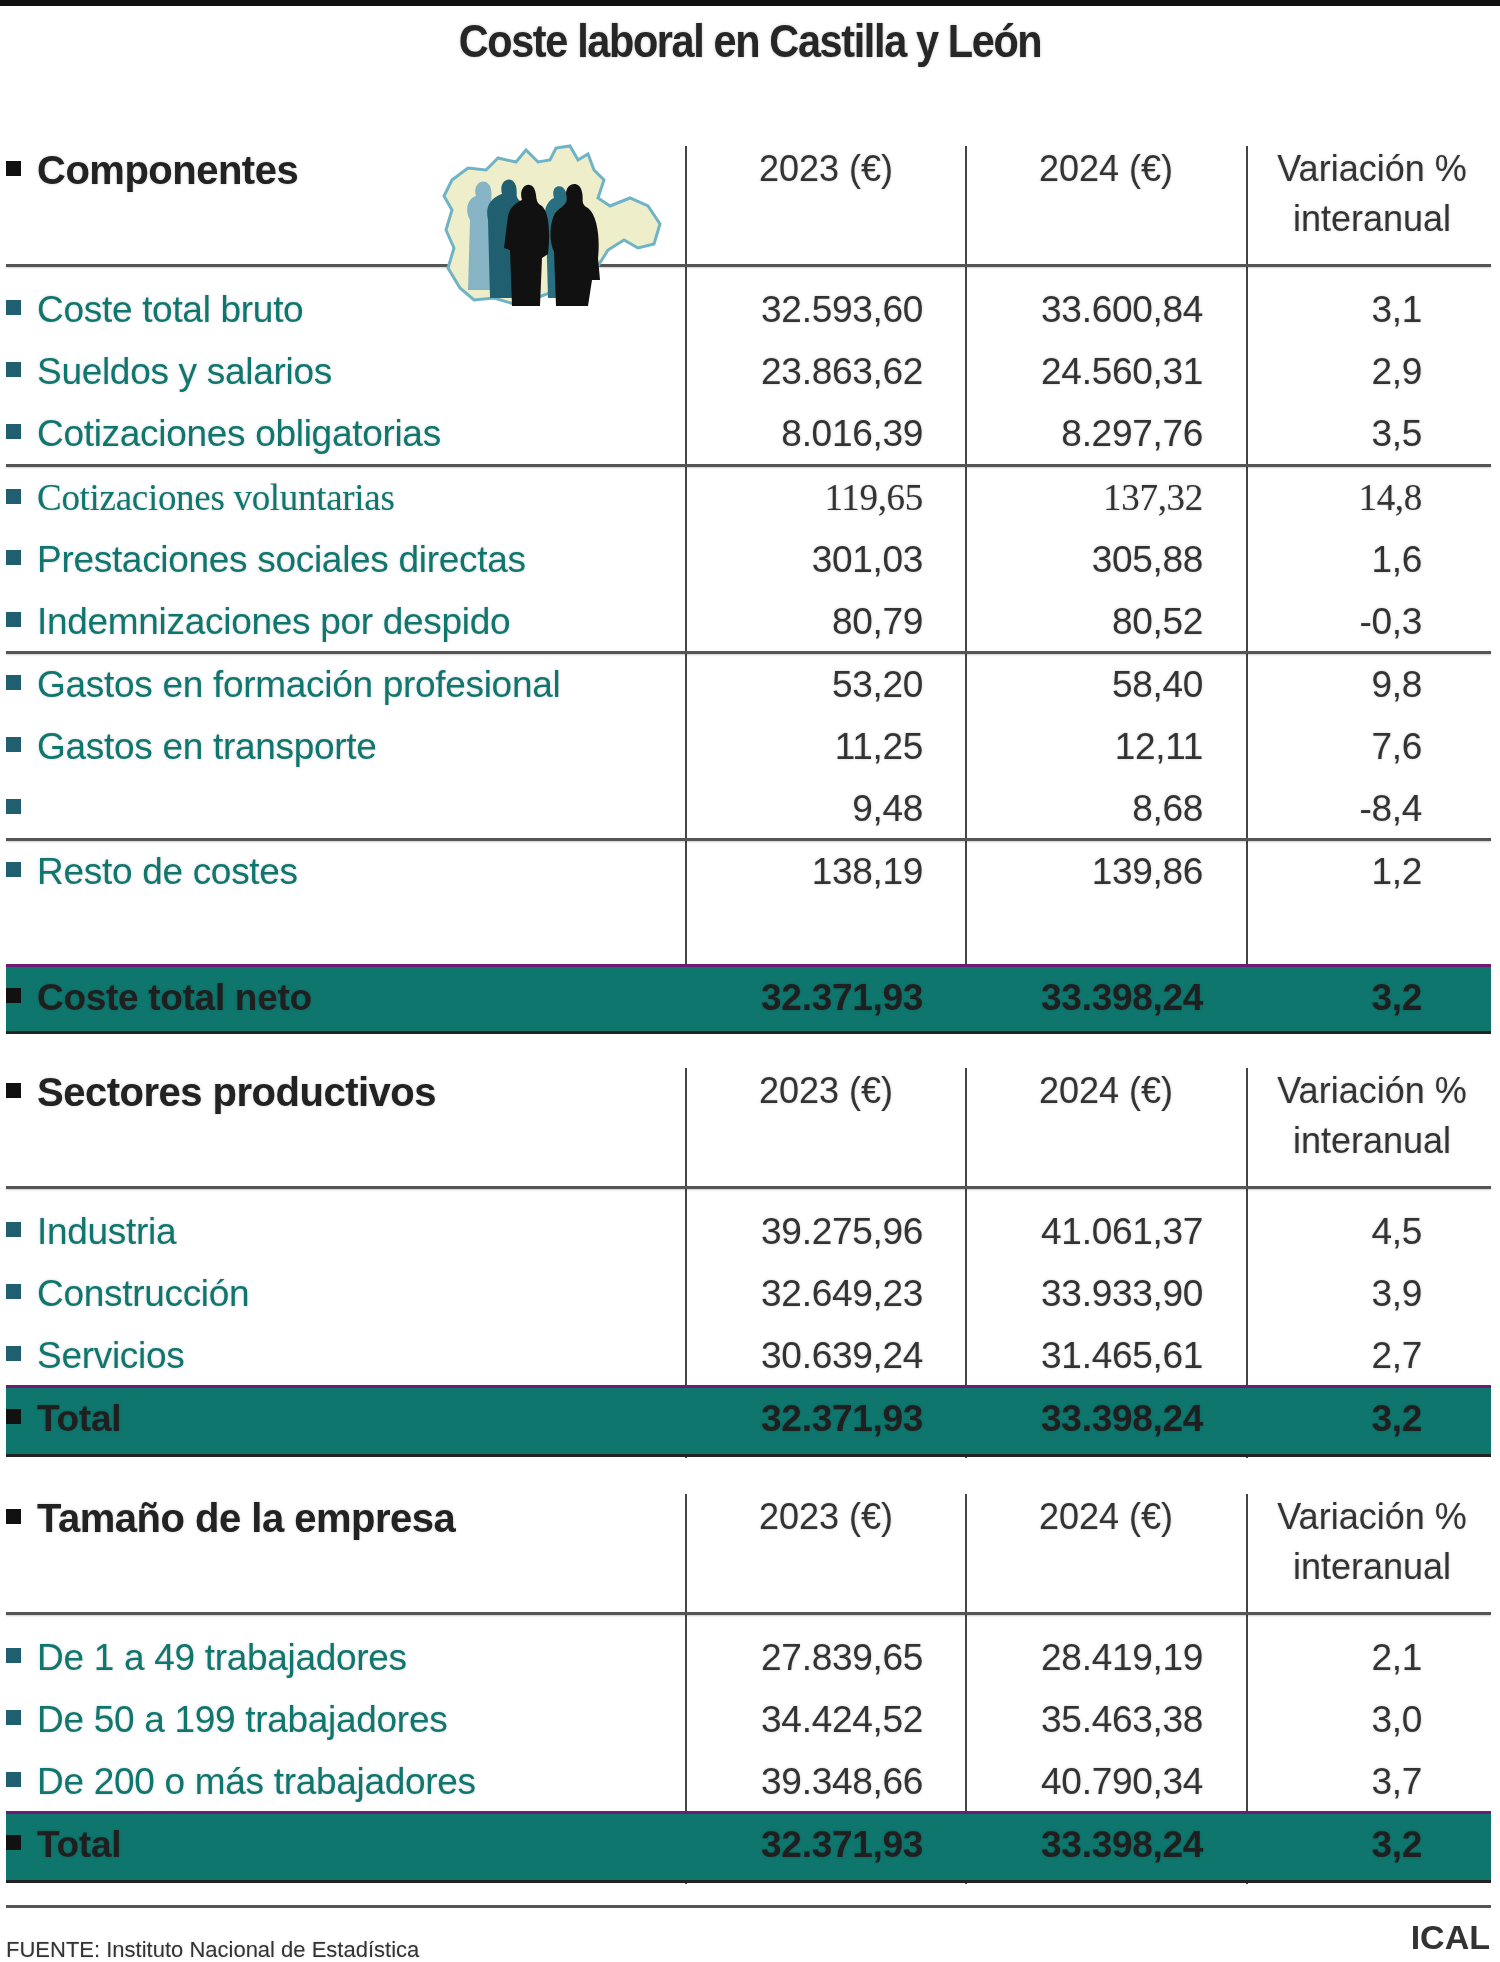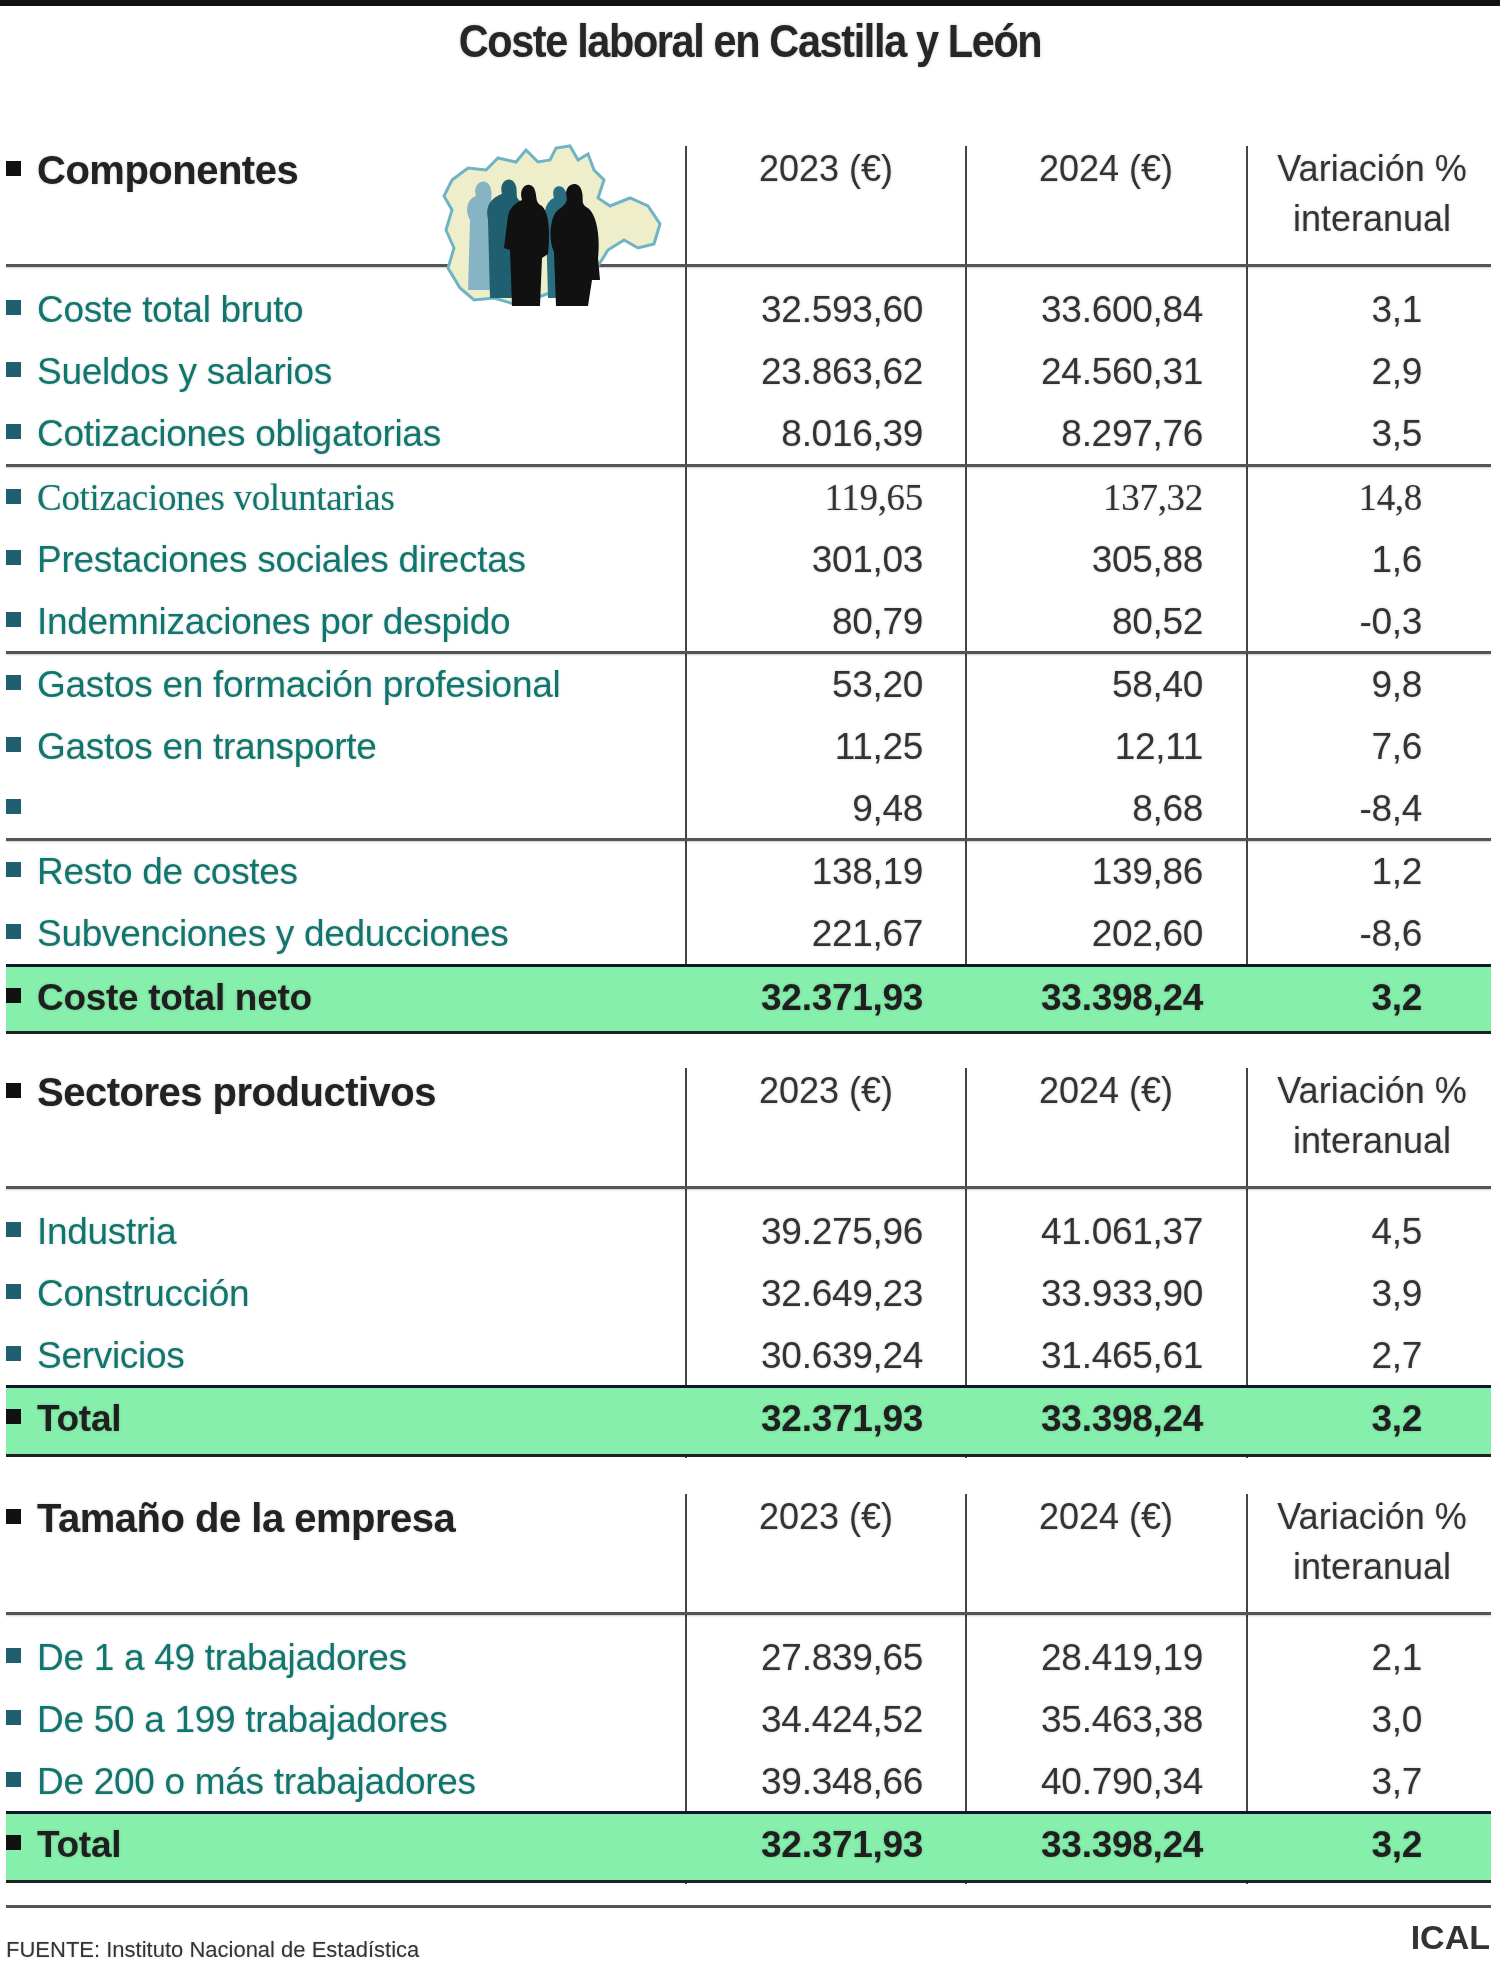--- a/index.html
+++ b/index.html
@@ -20,21 +20,21 @@
   .colhead { position:absolute; font-size:36px; text-align:center; color:#333; line-height:50px;
              text-shadow:0 0 3px rgba(0,0,0,0.2); }
   .row { position:absolute; left:0; width:1485px; height:62px; }
   .cell-label { position:absolute; left:0; top:0; height:62px; line-height:62px; font-size:37px; color:#0f766e; white-space:nowrap;
                 text-shadow:0 0 3px rgba(0,0,0,0.2); letter-spacing:-0.3px; }
   .cell-num { position:absolute; top:0; height:62px; line-height:62px; font-size:37px; color:#333; text-align:right;
               text-shadow:0 0 3px rgba(0,0,0,0.2); letter-spacing:-0.3px; }
   .c1 { left:685px; width:232px; }
   .c2 { left:965px; width:232px; }
   .c3 { left:1246px; width:170px; }
-  .total { background:#86efac; border-top:3px solid #0f172a; border-bottom:3px solid #222; }
+  .total { background:#0f766e; border-top:3px solid #701a75; border-bottom:3px solid #222; }
   .total .cell-label, .total .cell-num { font-weight:bold; color:#1f1f1f; }
   .footer-line { position:absolute; left:6px; top:1905px; width:1485px; height:3px; background:#555; }
   .footer-src { position:absolute; left:6px; top:1921px; font-size:22px; color:#333; text-shadow:0 0 2px rgba(0,0,0,0.2);margin-top:16px; }
   .footer-brand { position:absolute; right:10px; top:1918px; font-size:34px; font-weight:bold; color:#333; }
   .illus { position:absolute; left:438px; top:140px; width:226px; height:168px; }
 </style>
 </head>
 <body>
 
 <div class="topbar"></div>
@@ -113,26 +113,20 @@
     <div class="cell-num c1">9,48</div>
     <div class="cell-num c2">8,68</div>
     <div class="cell-num c3">-8,4</div>
   </div>
   <div class="hline" style="top:698px;"></div>
   <div class="row" style="top:701px;">
     <div class="cell-label"><span class="bul teal"></span><span>Resto de costes</span></div>
     <div class="cell-num c1">138,19</div>
     <div class="cell-num c2">139,86</div>
     <div class="cell-num c3">1,2</div>
-  </div>
-  <div class="row" style="top:763px;">
-    <div class="cell-label"><span class="bul teal"></span><span>Subvenciones y deducciones</span></div>
-    <div class="cell-num c1">221,67</div>
-    <div class="cell-num c2">202,60</div>
-    <div class="cell-num c3">-8,6</div>
   </div>
   <div class="row total" style="top:824px; height:64px;">
     <div class="cell-label"><span class="bul black"></span><span>Coste total neto</span></div>
     <div class="cell-num c1">32.371,93</div>
     <div class="cell-num c2">33.398,24</div>
     <div class="cell-num c3">3,2</div>
   </div>
 </div>
 
 <svg class="illus" viewBox="0 0 226 168">

